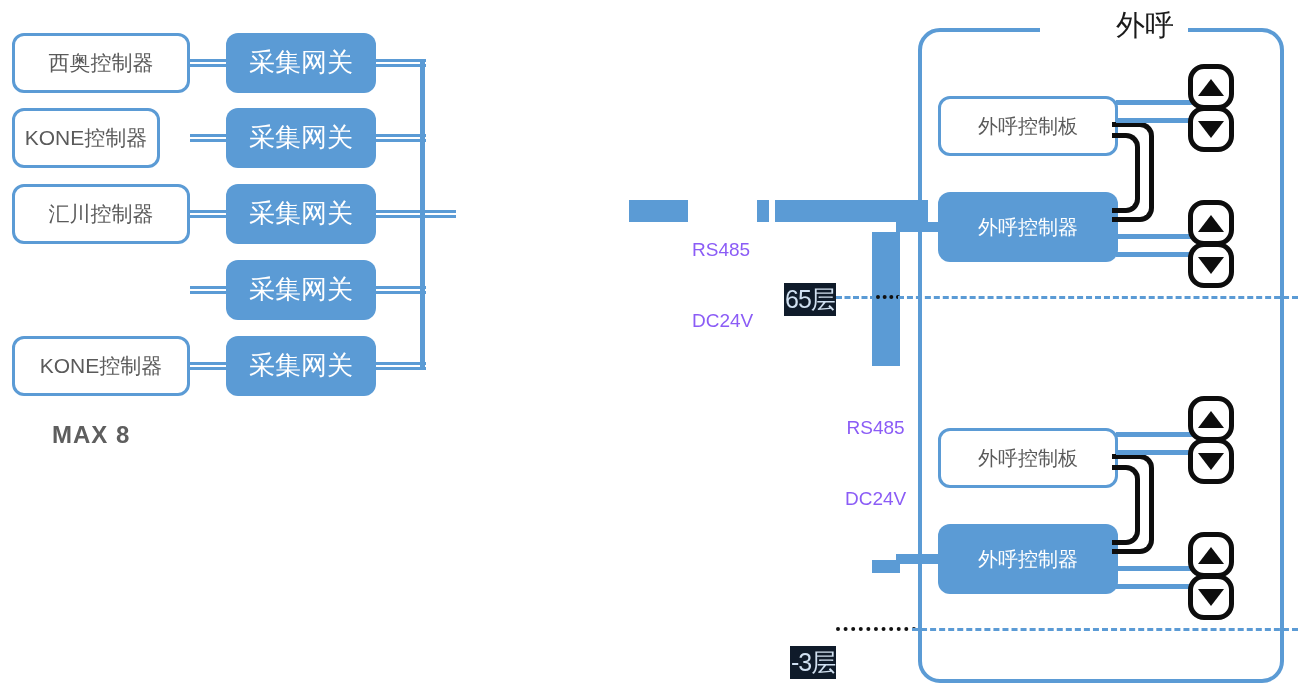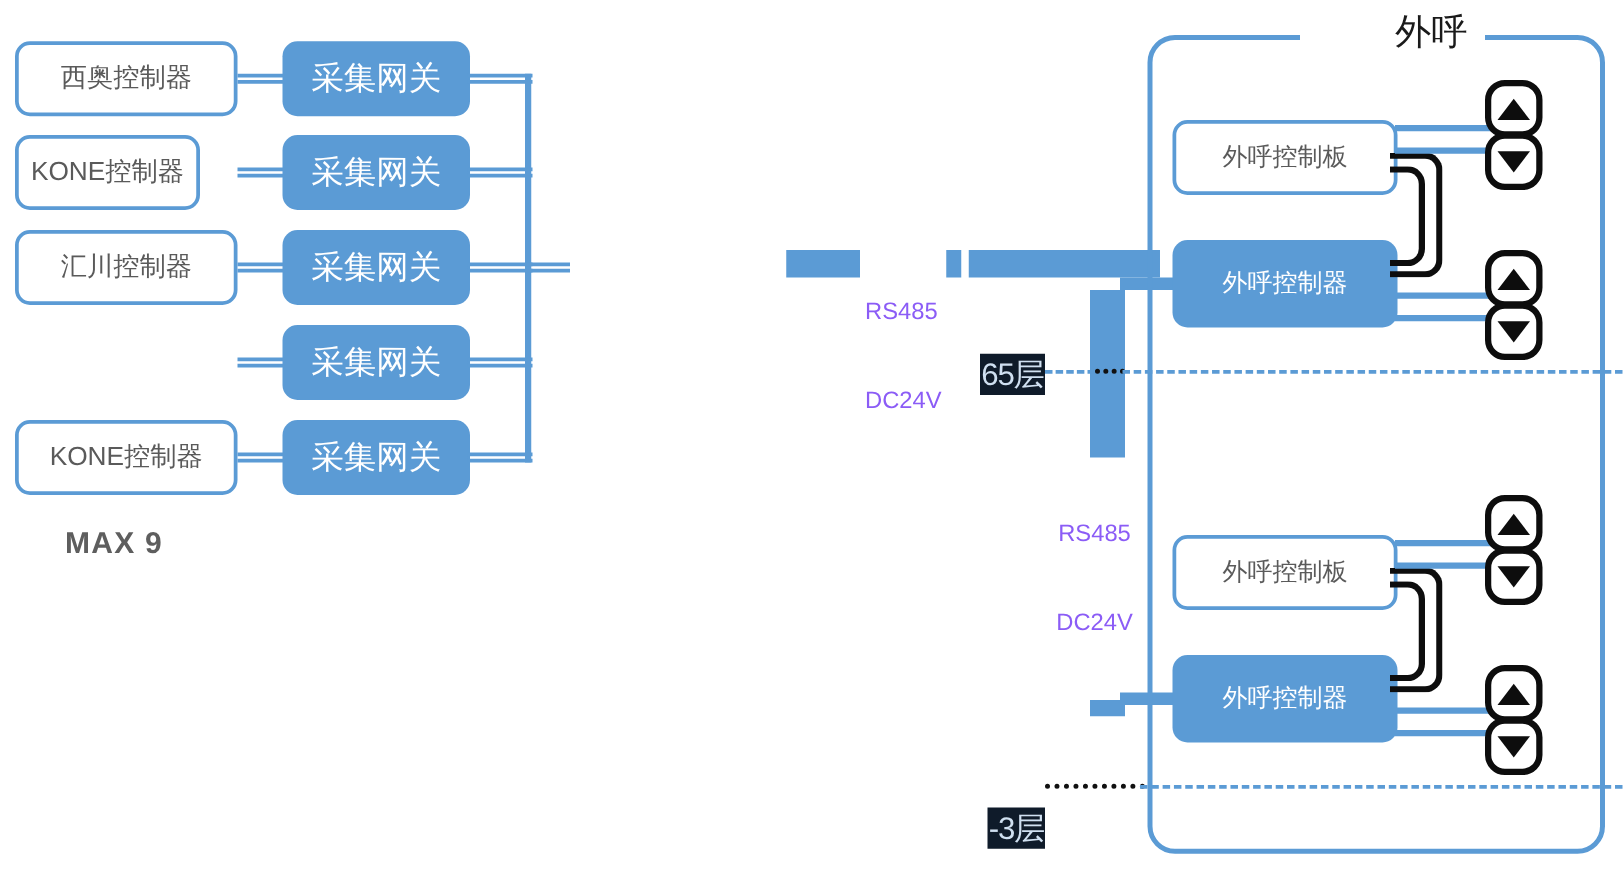--- a/index.html
+++ b/index.html
@@ -139,21 +139,21 @@
 
 
   <div class="bus-thick" style="left:629px;top:200px;width:140px;height:22px;"></div>
   <div class="bus-thick" style="left:775px;top:200px;width:153px;height:22px;"></div>
 
   <div class="txt txt-rs" style="left:688px;top:188px;background:#ffffff;padding:2px 4px;">
     <div>RS485</div>
     <div>DC24V</div>
   </div>
 
-  <div class="txt txt-max" style="left:52px;top:420px;">MAX 9</div>
+  <div class="txt txt-max" style="left:52px;top:420px;">MAX 8</div>
 
   <div class="bus-thick" style="left:872px;top:232px;width:28px;height:232px;"></div>
   <div class="bus-thick" style="left:872px;top:416px;width:28px;height:157px;"></div>
 
   <div class="txt txt-rs" style="left:840px;top:366px;background:#ffffff;padding:2px 5px;text-align:center;">
     <div>RS485</div>
     <div>DC24V</div>
   </div>
 
   <div class="wire wire-h" style="left:896px;top:222px;width:50px;height:10px;"></div>

